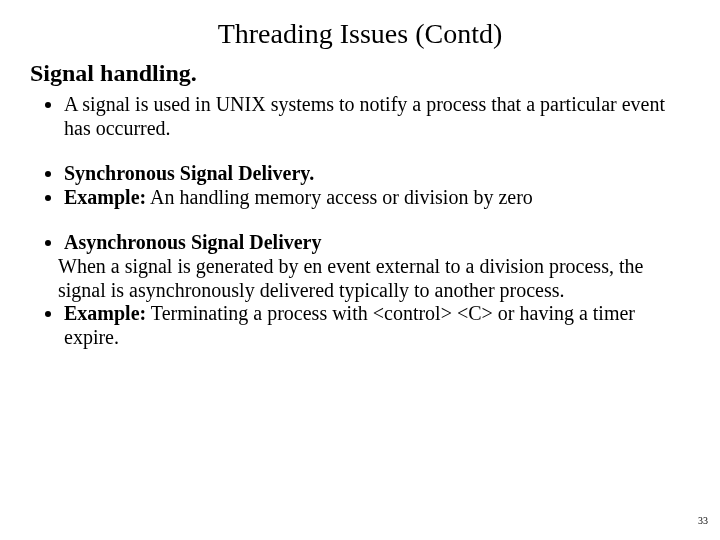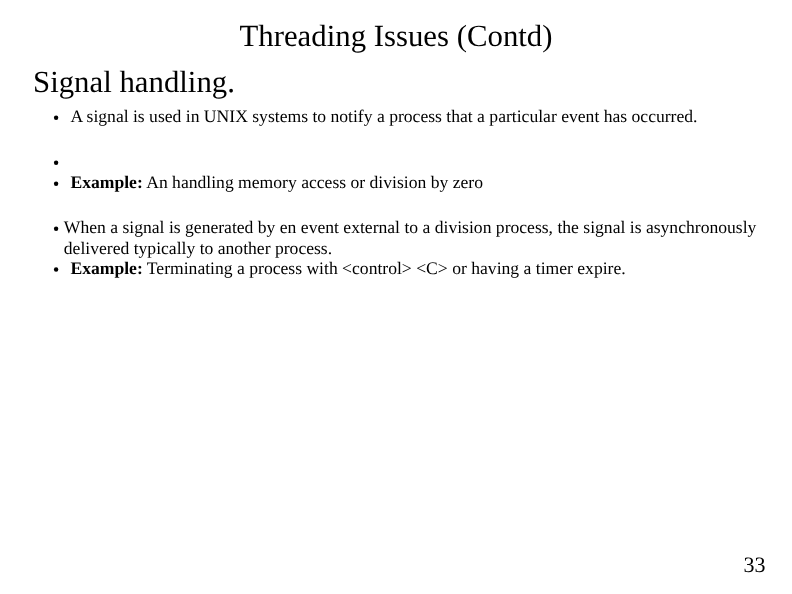--- a/index.html
+++ b/index.html
@@ -18,68 +18,70 @@
     box-sizing: border-box;
     padding: 18px 30px 0 30px;
   }
   .title {
     text-align: center;
     font-size: 28px;
     margin: 0 0 10px 0;
     font-weight: normal;
   }
   .subhead {
-    font-size: 28px;
+    font-size: 24px;
     margin: 0 0 6px 0;
-    font-weight: normal;
+    font-weight: bold;
   }
   ul.bullets {
     list-style: disc;
     padding-left: 34px;
     margin: 0;
-    font-size: 16px;
+    font-size: 20px;
     line-height: 1.18;
   }
   ul.bullets > li {
     margin-bottom: 0;
   }
   ul.bullets > li.gap {
     margin-top: 22px;
   }
   .bold { font-weight: bold; }
   .cont {
     display: block;
     margin-left: -6px;
   }
   .pagenum {
     position: absolute;
-    right: 24px;
+    right: 12px;
     bottom: 14px;
-    font-size: 20px;
+    font-size: 10px;
   }
 </style>
 </head>
 <body>
 
 <div class="slide">
   <h1 class="title">Threading Issues (Contd)</h1>
   <div class="subhead">Signal handling.</div>
 
   <ul class="bullets">
     <li>
       <span>A signal is used in UNIX systems to notify a process that a particular event has occurred.</span>
     </li>
 
     <li class="gap">
+      <span class="bold">Synchronous Signal Delivery.</span>
     </li>
     <li>
       <span class="bold">Example:</span><span> An handling memory access or division by zero</span>
     </li>
 
     <li class="gap">
+      <span class="bold">Asynchronous Signal Delivery</span>
       <span class="cont">When a signal is generated by en event external to a division process, the signal is asynchronously delivered typically to another process.</span>
     </li>
     <li>
       <span class="bold">Example:</span><span> Terminating a process with &lt;control&gt; &lt;C&gt; or having a timer expire.</span>
     </li>
   </ul>
 
   <div class="pagenum">33</div>
 </div>
 

